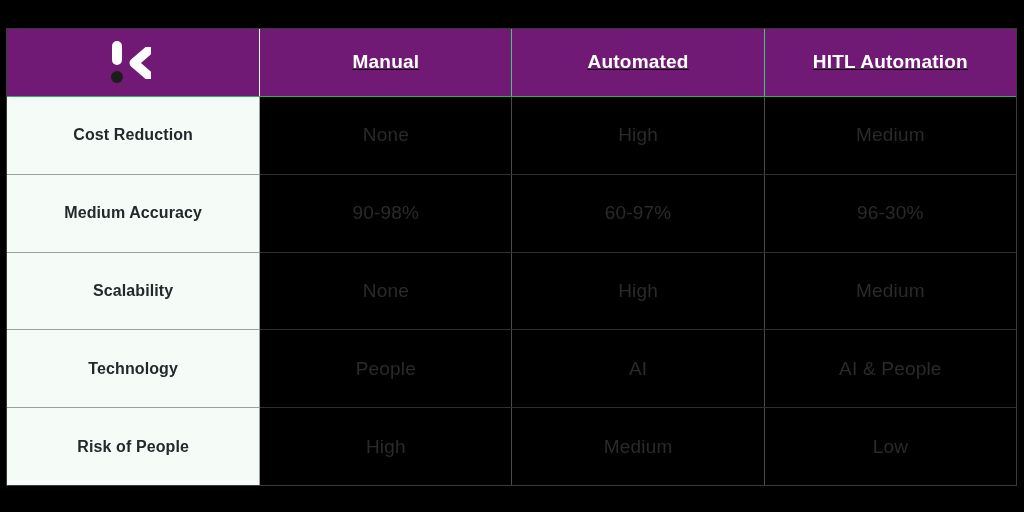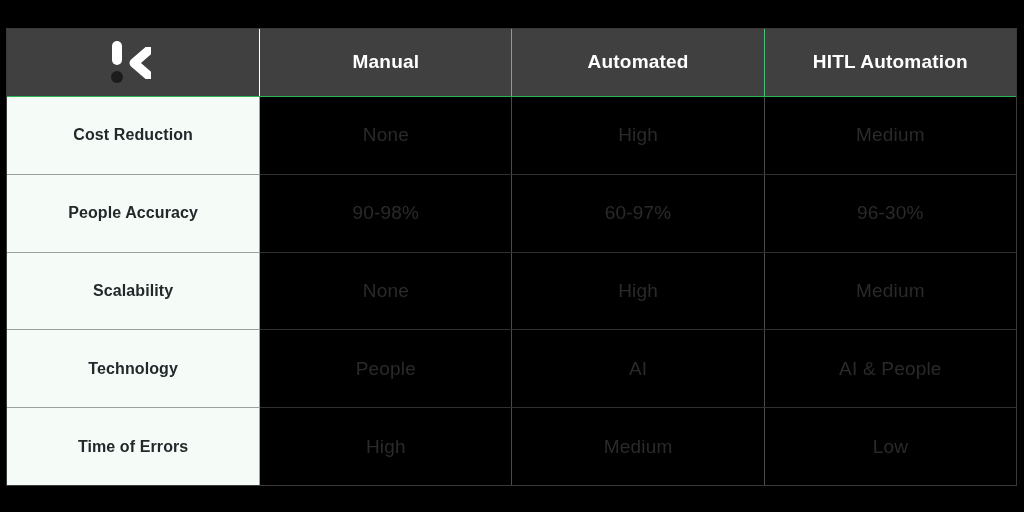--- a/index.html
+++ b/index.html
@@ -42,26 +42,27 @@
   }
 
   col.c-label { width: 253px; }
   col.c-data  { width: 252px; }
 
   
   thead tr { height: 68px; }
 
   th.head-logo,
   th.head-col {
-    background: #404040;
+    background: #701a75;
     border: 1px solid #2BB656;
     padding: 0;
     margin: 0;
     text-align: center;
     vertical-align: middle;
+    text-decoration: underline;
   }
   th.head-col {
     border-left: 1px solid #4cc275;
     border-right: 1px solid #4cc275;
   }
   th.head-col .head-text {
     color: #ffffff;
     font-size: 19px;
     font-weight: bold;
     letter-spacing: 0.2px;
@@ -190,21 +191,21 @@
 
       <tbody>
         <tr>
           <td class="row-label">Cost Reduction</td>
           <td class="cell-data">None</td>
           <td class="cell-data">High</td>
           <td class="cell-data">Medium</td>
         </tr>
 
         <tr>
-          <td class="row-label">People Accuracy</td>
+          <td class="row-label">Medium Accuracy</td>
           <td class="cell-data">90-98%</td>
           <td class="cell-data">60-97%</td>
           <td class="cell-data">96-30%</td>
         </tr>
 
 
         <tr>
           <td class="row-label">Scalability</td>
           <td class="cell-data">None</td>
           <td class="cell-data">High</td>
@@ -212,21 +213,21 @@
         </tr>
 
         <tr>
           <td class="row-label">Technology</td>
           <td class="cell-data">People</td>
           <td class="cell-data">AI</td>
           <td class="cell-data">AI &amp; People</td>
         </tr>
 
         <tr>
-          <td class="row-label">Time of Errors</td>
+          <td class="row-label">Risk of People</td>
           <td class="cell-data">High</td>
           <td class="cell-data">Medium</td>
           <td class="cell-data">Low</td>
         </tr>
       </tbody>
     </table>
   </div>
 
   <div class="frame-edge"></div>
 </div>

